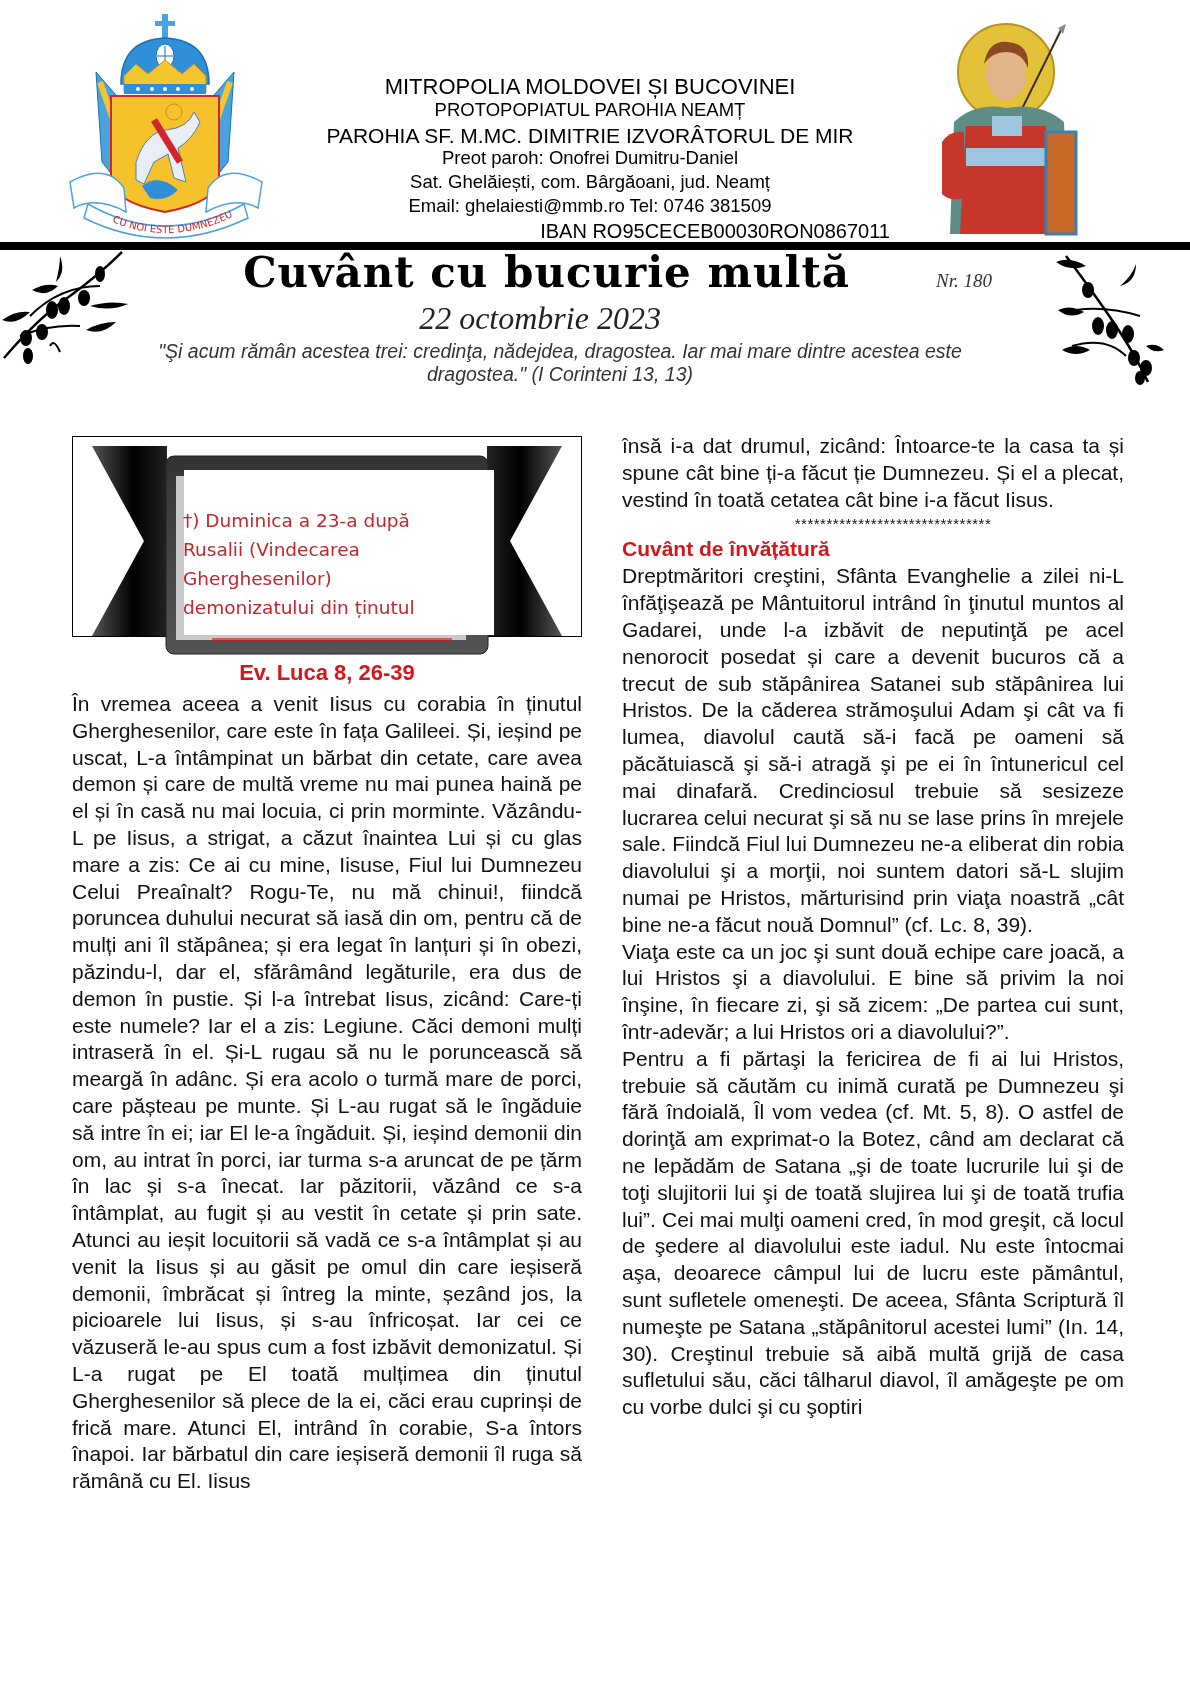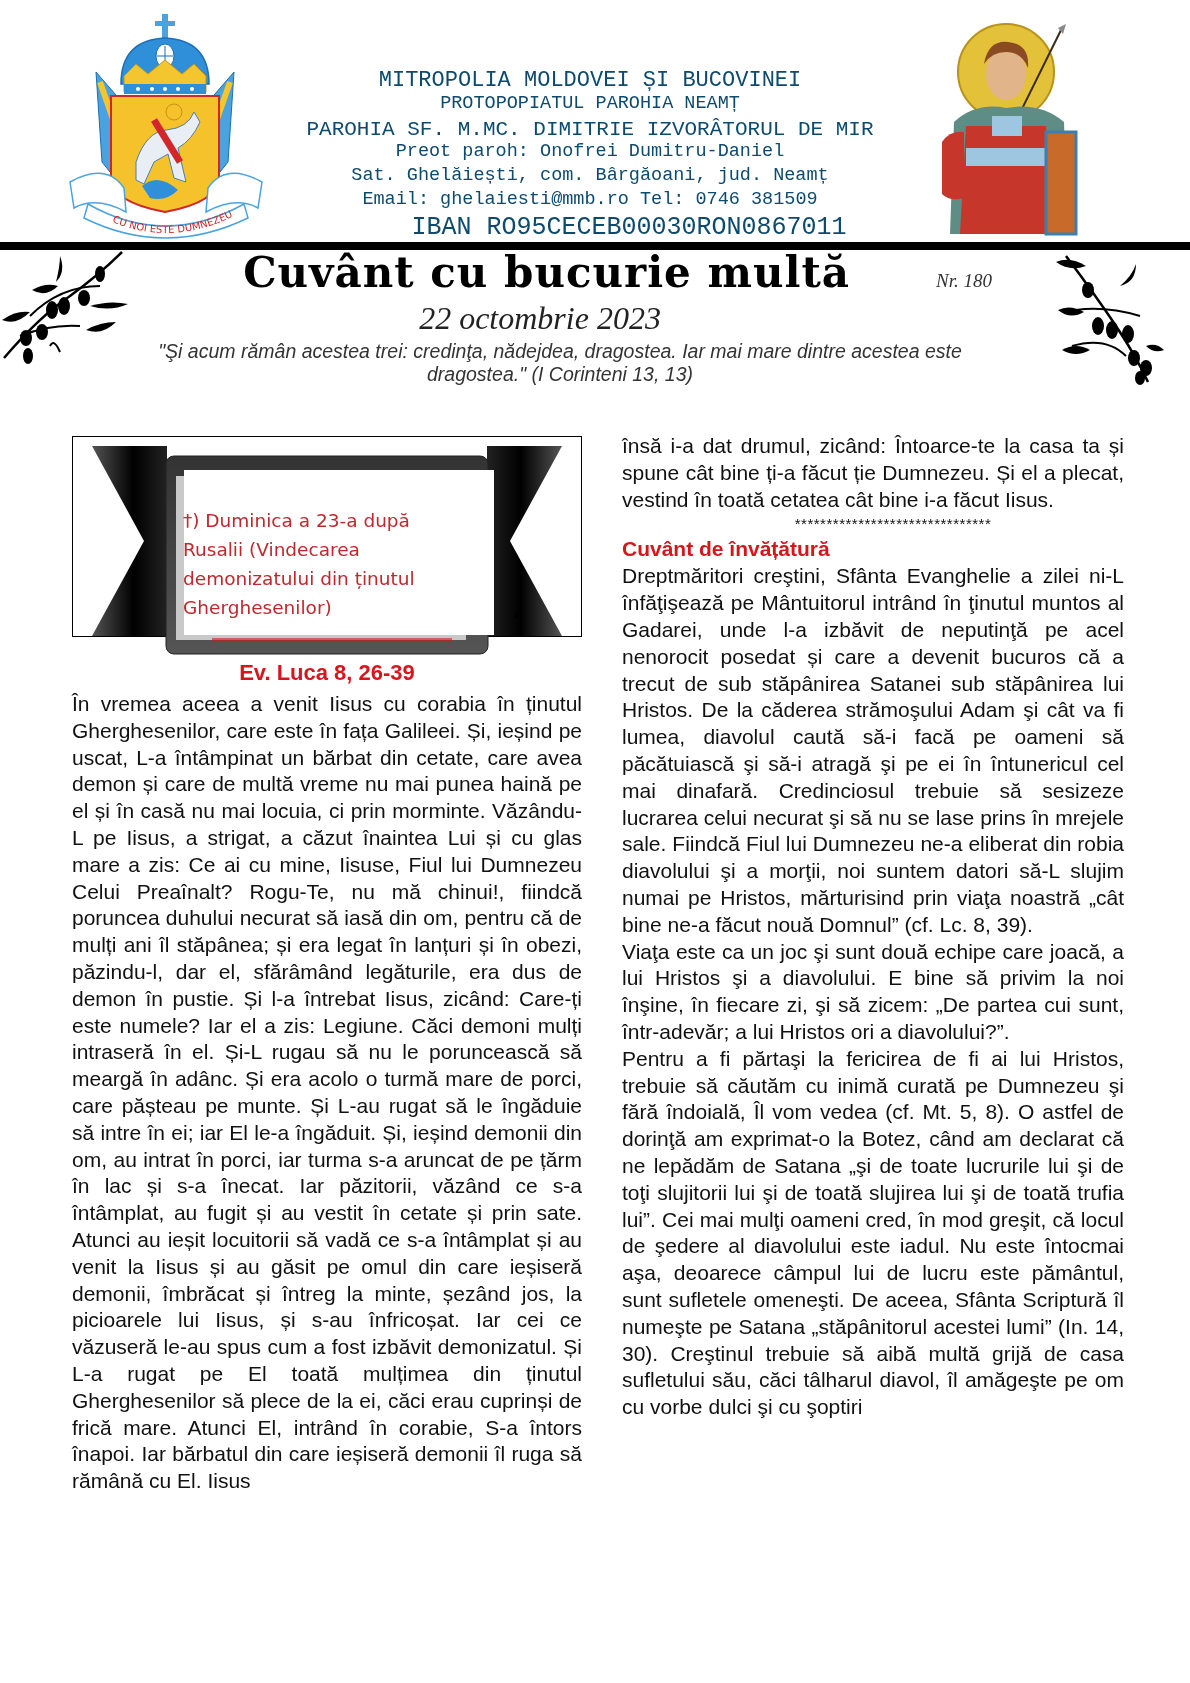--- a/index.html
+++ b/index.html
@@ -2,26 +2,26 @@
 <html><head>
 <meta charset="utf-8">
 <style>
   * { box-sizing: border-box; margin: 0; padding: 0; }
   html, body { width: 1190px; height: 1683px; background: #ffffff; overflow: hidden; }
   body { position: relative; font-family: "Liberation Sans", sans-serif; color: #111; }
 
   
   .logo { position: absolute; left: 66px; top: 12px; width: 200px; height: 228px; }
   .icon-saint { position: absolute; left: 936px; top: 22px; width: 150px; height: 214px; }
-  .org-block { position: absolute; left: 290px; top: 70px; width: 600px; text-align: center;
-    font-family: Liberation Mono, monospace; color: #0c4a6e; line-height: 1; }
+  .org-block { position: absolute; left: 290px; top: 76px; width: 600px; text-align: center;
+    font-family: Liberation Sans, sans-serif; color: #000000; line-height: 1; }
   .org-block .l1 { font-size: 22px; height: 25px; }
   .org-block .l { font-size: 18.5px; height: 24px; }
   .org-block .l3 { font-size: 21px; height: 24px; }
-  .org-block .iban { font-size: 25px; text-align: center; padding-left: 78px; }
+  .org-block .iban { font-size: 20px; text-align: right; padding-left: 78px; }
 
   .rule { position: absolute; left: 0; top: 242px; width: 1190px; height: 8px; background: #000; }
 
   .branch-left { position: absolute; left: 0; top: 246px; width: 135px; height: 120px; }
   .branch-right { position: absolute; left: 1036px; top: 246px; width: 130px; height: 140px; }
 
   .mast-title { position: absolute; left: 190px; top: 248px; width: 660px; text-align: right;
     font-family: "DejaVu Serif", serif; font-weight: bold; font-size: 42px;
     letter-spacing: 1px; color: #000; }
   .issue-no { position: absolute; left: 936px; top: 270px; font-family: "Liberation Serif", serif;
@@ -187,22 +187,22 @@
     <rect x="94" y="20" width="322" height="198" rx="8" fill="url(#scroll)" stroke="#222"></rect>
     <rect x="104" y="40" width="290" height="164" fill="#c9c9c9"></rect>
     <rect x="112" y="34" width="310" height="165" fill="#ffffff"></rect>
     <circle cx="444" cy="180" r="1.5" fill="#000"></circle>
     <rect x="140" y="202" width="240" height="4" fill="#d7161c" opacity="0.6"></rect>
   </svg>
 </div>
 <div class="banner-text">
   <div>†) Duminica a 23-a după</div>
   <div>Rusalii (Vindecarea</div>
+  <div>Gherghesenilor)</div>
   <div>demonizatului din ținutul</div>
-  <div>Gherghesenilor)</div>
 </div>
 
 <div class="gospel-ref">Ev. Luca 8, 26-39</div>
 
 <div class="col col-left">
   <p class="last">În vremea aceea a venit Iisus cu corabia în ținutul Gherghesenilor, care este în fața Galileei. Și, ieșind pe uscat, L-a întâmpinat un bărbat din cetate, care avea demon și care de multă vreme nu mai punea haină pe el și în casă nu mai locuia, ci prin morminte. Văzându-L pe Iisus, a strigat, a căzut înaintea Lui și cu glas mare a zis: Ce ai cu mine, Iisuse, Fiul lui Dumnezeu Celui Preaînalt? Rogu-Te, nu mă chinui!, fiindcă poruncea duhului necurat să iasă din om, pentru că de mulți ani îl stăpânea; și era legat în lanțuri și în obezi, păzindu-l, dar el, sfărâmând legăturile, era dus de demon în pustie. Și l-a întrebat Iisus, zicând: Care-ți este numele? Iar el a zis: Legiune. Căci demoni mulți intraseră în el. Și-L rugau să nu le poruncească să meargă în adânc. Și era acolo o turmă mare de porci, care pășteau pe munte. Și L-au rugat să le îngăduie să intre în ei; iar El le-a îngăduit. Și, ieșind demonii din om, au intrat în porci, iar turma s-a aruncat de pe țărm în lac și s-a înecat. Iar păzitorii, văzând ce s-a întâmplat, au fugit și au vestit în cetate și prin sate. Atunci au ieșit locuitorii să vadă ce s-a întâmplat și au venit la Iisus și au găsit pe omul din care ieșiseră demonii, îmbrăcat și întreg la minte, șezând jos, la picioarele lui Iisus, și s-au înfricoșat. Iar cei ce văzuseră le-au spus cum a fost izbăvit demonizatul. Și L-a rugat pe El toată mulțimea din ținutul Gherghesenilor să plece de la ei, căci erau cuprinși de frică mare. Atunci El, intrând în corabie, S-a întors înapoi. Iar bărbatul din care ieșiseră demonii îl ruga să rămână cu El. Iisus</p>
 </div>
 
 <div class="col col-right">
   <p class="last">însă i-a dat drumul, zicând: Întoarce-te la casa ta și spune cât bine ți-a făcut ție Dumnezeu. Și el a plecat, vestind în toată cetatea cât bine i-a făcut Iisus.</p>

